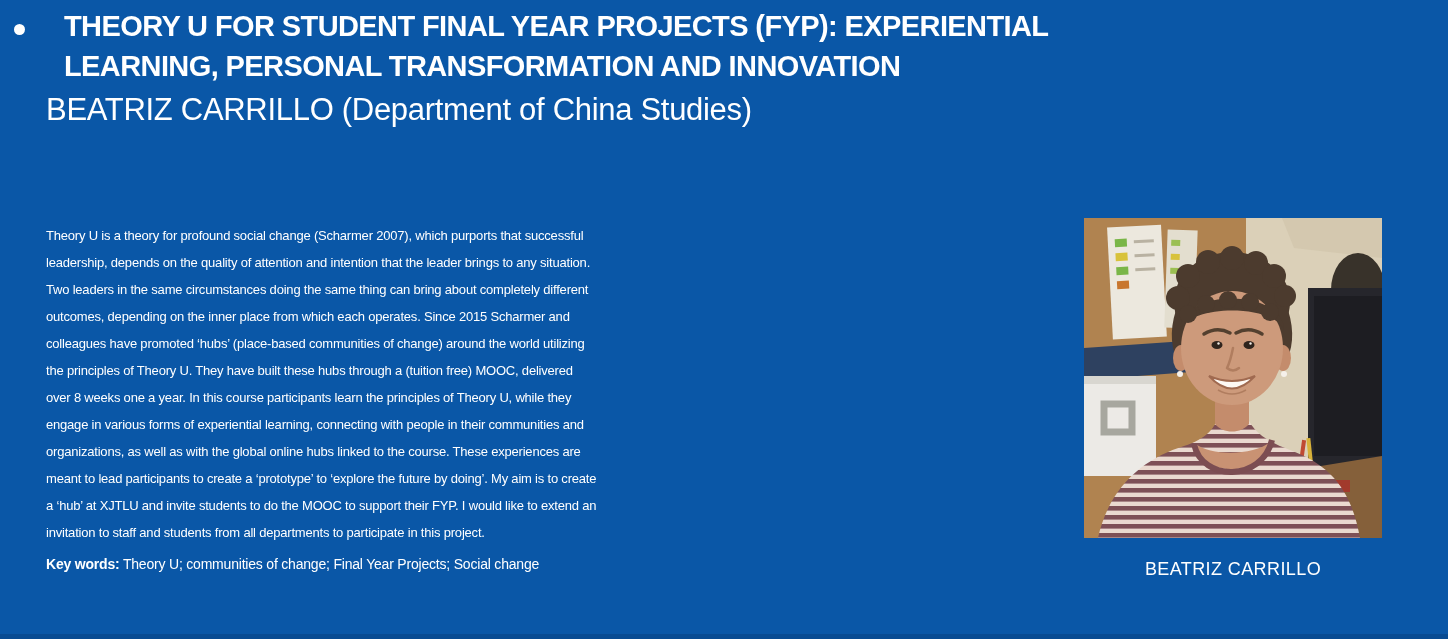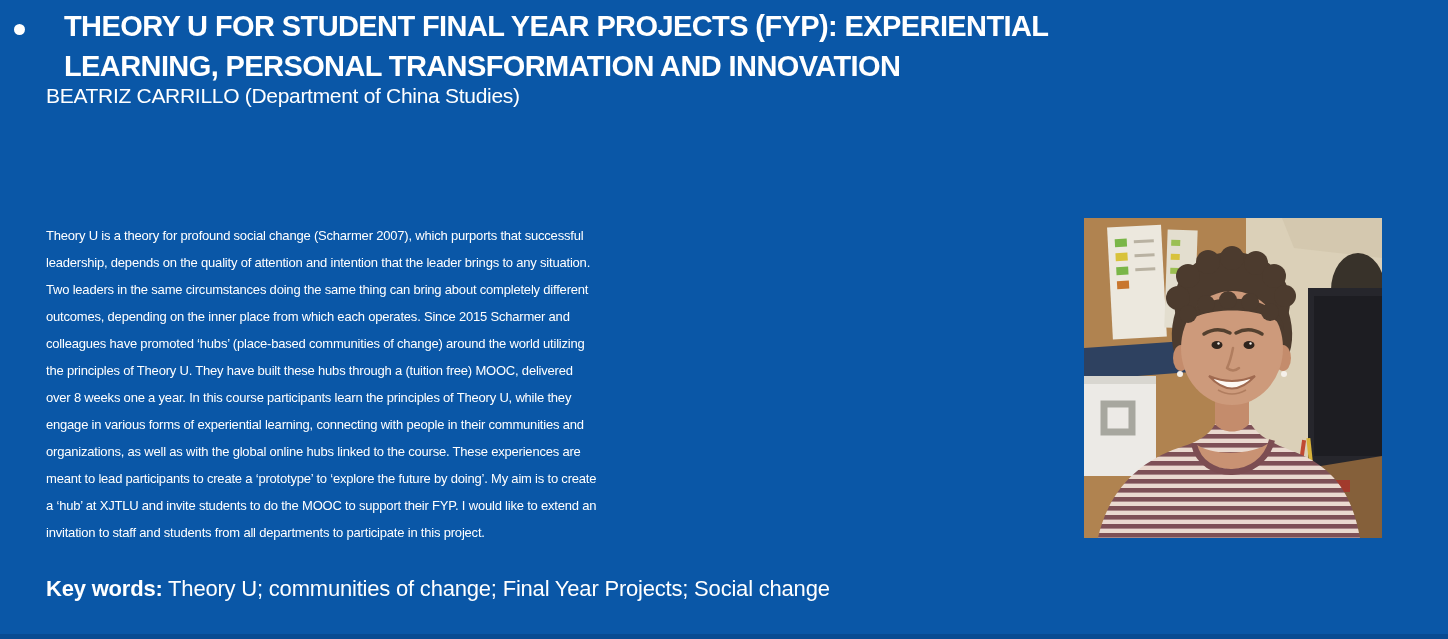--- a/index.html
+++ b/index.html
@@ -30,43 +30,43 @@
     margin: 0;
     font-size: 29px;
     font-weight: 700;
     line-height: 40px;
     letter-spacing: -0.6px;
     white-space: pre-line;
   }
   .subtitle {
     position: absolute;
     left: 46px;
-    top: 84px;
+    top: 92px;
     width: 900px;
-    font-size: 21px;
+    font-size: 31px;
     font-weight: 400;
     letter-spacing: -0.3px;
     white-space: nowrap;
   }
   .abstract {
     position: absolute;
     left: 46px;
     top: 222px;
     width: 990px;
     font-size: 13px;
     line-height: 27px;
     letter-spacing: -0.2px;
     white-space: pre-line;
   }
   .keywords {
     position: absolute;
     left: 46px;
-    top: 576px;
+    top: 556px;
     width: 990px;
-    font-size: 22px;
+    font-size: 14px;
     letter-spacing: -0.2px;
   }
   .keywords .kw-label { font-weight: 700; }
   .photo-frame {
     position: absolute;
     left: 1084px;
     top: 218px;
     width: 298px;
     height: 320px;
     overflow: hidden;
@@ -209,16 +209,17 @@
       <circle cx="134.5" cy="125.5" r="1.2" fill="#f1ece6"></circle>
       <circle cx="166.5" cy="125.5" r="1.2" fill="#f1ece6"></circle>
 
       <path d="M149,130 C147,140 145,146 143,150 M143,150 Q149,155 155,150" fill="none" stroke="#b07d5f" stroke-width="2.5" stroke-linecap="round"></path>
 
       <path d="M125,158 Q148,183 171,158 Q148,168 125,158 Z" fill="#fdf8f3" stroke="#a06a50" stroke-width="2"></path>
       <path d="M134,172 Q148,180 162,172" fill="none" stroke="#b07d5f" stroke-width="1.5"></path>
     </svg>
   </div>
 
+  <div class="photo-caption">BEATRIZ CARRILLO</div>
 
   <div class="bottom-line" style="background: rgb(8, 75, 146);"></div>
 
 </div>
 
 </body></html>

